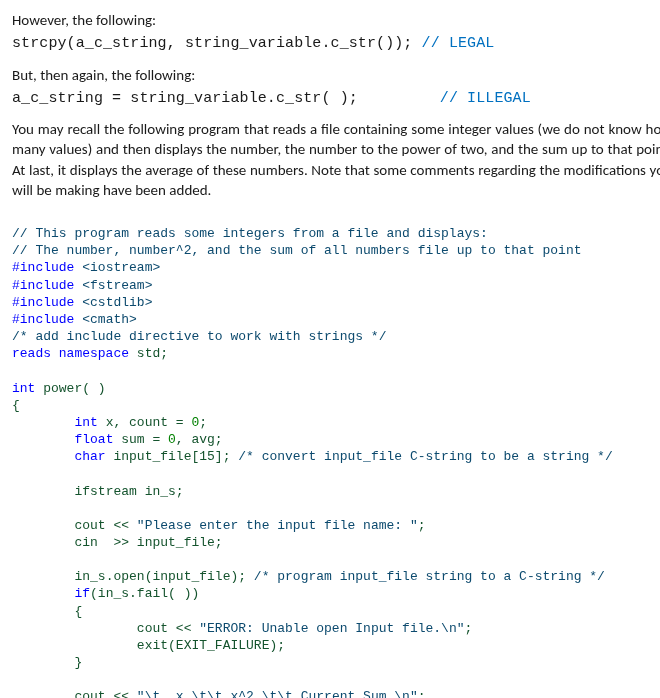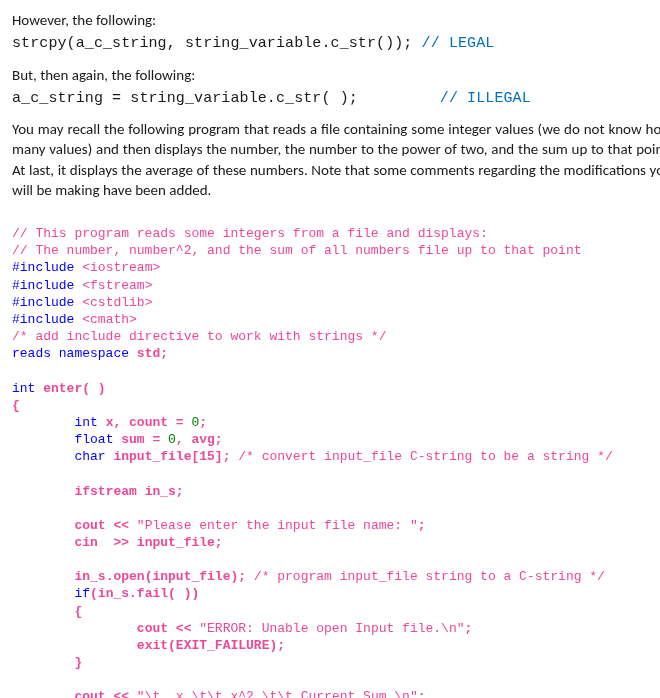--- a/index.html
+++ b/index.html
@@ -30,24 +30,24 @@
   }
   .blue { color: #0070c0; }
   .codeblock {
     font-family: Consolas, "Courier New", monospace;
     font-size: 13px;
     line-height: 1.32;
     white-space: pre;
     margin-top: 8px;
   }
   
-  .tk-comment { color: #ec4899; }   
+  .tk-comment { color: #0c4a6e; }   
   .tk-keyword { color: #0000ff; text-align: right; }   
   .tk-type    { color: #0000ff; margin-top: 46px; }   
-  .tk-default { color: #ec4899; font-weight: bold; }
+  .tk-default { color: #14532d; }
   .tk-num     { color: #008000; }   
 </style>
 </head>
 <body>
 
 <p class="prose">However, the following:</p>
 
 <div class="code-line"><span>strcpy(a_c_string, string_variable.c_str()); </span><span class="blue">// LEGAL</span></div>
 
 <p class="prose">But, then again, the following:</p>
@@ -59,21 +59,21 @@
 <div class="codeblock">
 <span class="tk-comment">// This program reads some integers from a file and displays:</span>
 <span class="tk-comment">// The number, number^2, and the sum of all numbers file up to that point</span>
 <span class="tk-keyword">#include</span><span class="tk-comment"> &lt;iostream&gt;</span>
 <span class="tk-keyword">#include</span><span class="tk-comment"> &lt;fstream&gt;</span>
 <span class="tk-keyword">#include</span><span class="tk-comment"> &lt;cstdlib&gt;</span>
 <span class="tk-keyword">#include</span><span class="tk-comment"> &lt;cmath&gt;</span>
 <span class="tk-comment">/* add include directive to work with strings */</span>
 <span class="tk-keyword">reads</span><span class="tk-keyword"> namespace</span><span class="tk-default"> std;</span>
 
-<span class="tk-type">int</span><span class="tk-default"> enter( )</span>
+<span class="tk-type">int</span><span class="tk-default"> power( )</span>
 <span class="tk-default">{</span>
 <span>        </span><span class="tk-type">int</span><span class="tk-default"> x, count = </span><span class="tk-num">0</span><span class="tk-default">;</span>
 <span>        </span><span class="tk-type">float</span><span class="tk-default"> sum = </span><span class="tk-num">0</span><span class="tk-default">, avg;</span>
 <span>        </span><span class="tk-type">char</span><span class="tk-default"> input_file[15]; </span><span class="tk-comment">/* convert input_file C-string to be a string */</span>
 
 <span>        </span><span class="tk-default">ifstream in_s;</span>
 
 <span>        </span><span class="tk-default">cout &lt;&lt; </span><span class="tk-comment">"Please enter the input file name: "</span><span class="tk-default">;</span>
 <span>        </span><span class="tk-default">cin  &gt;&gt; input_file;</span>
 

